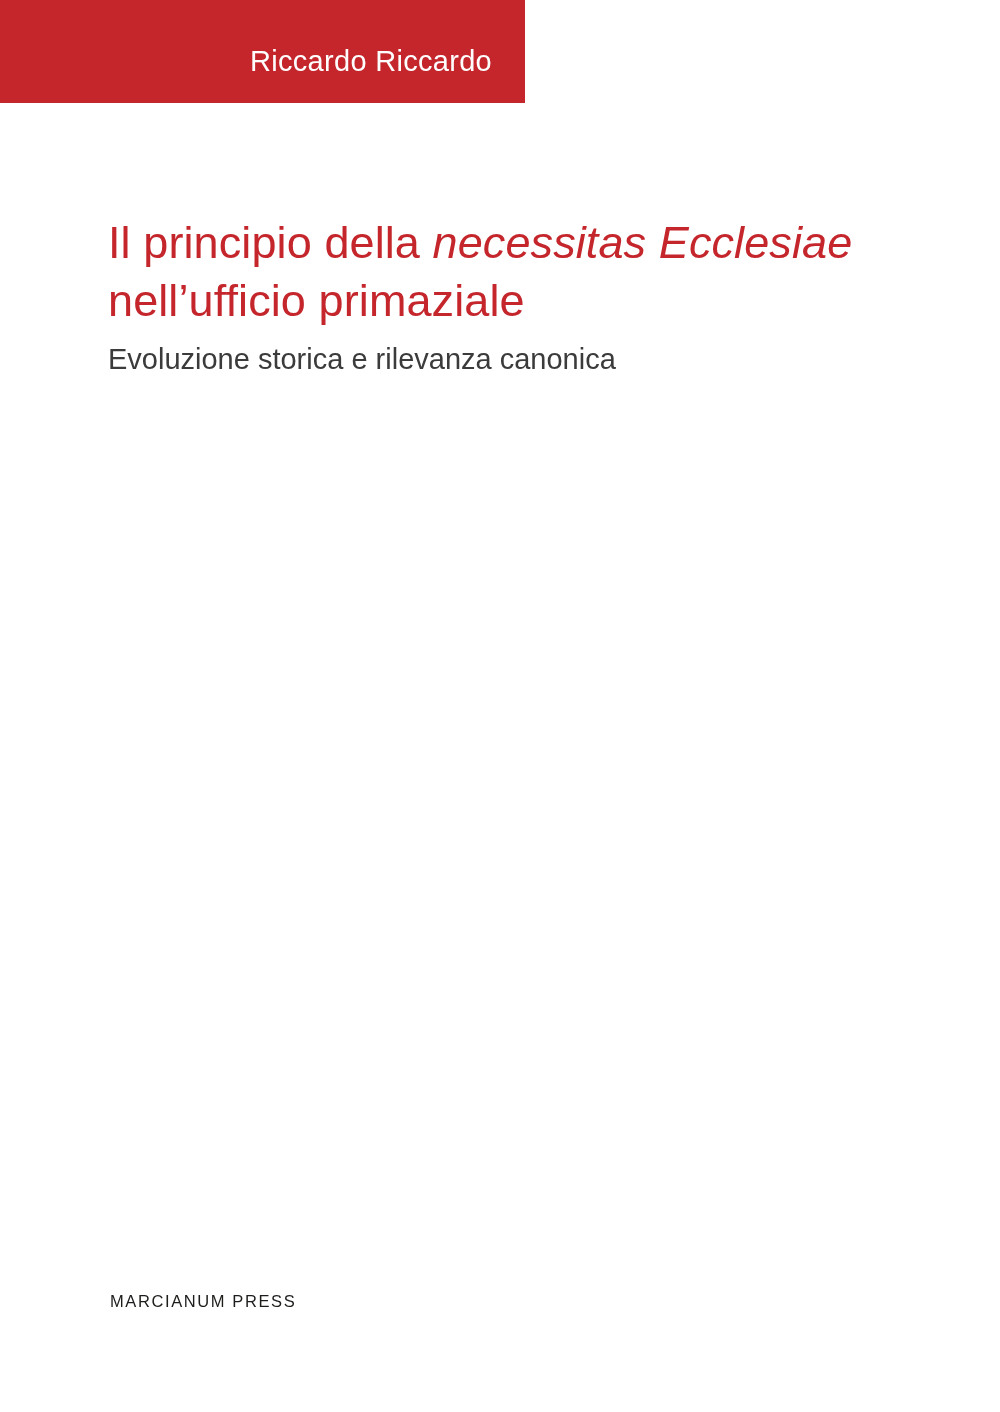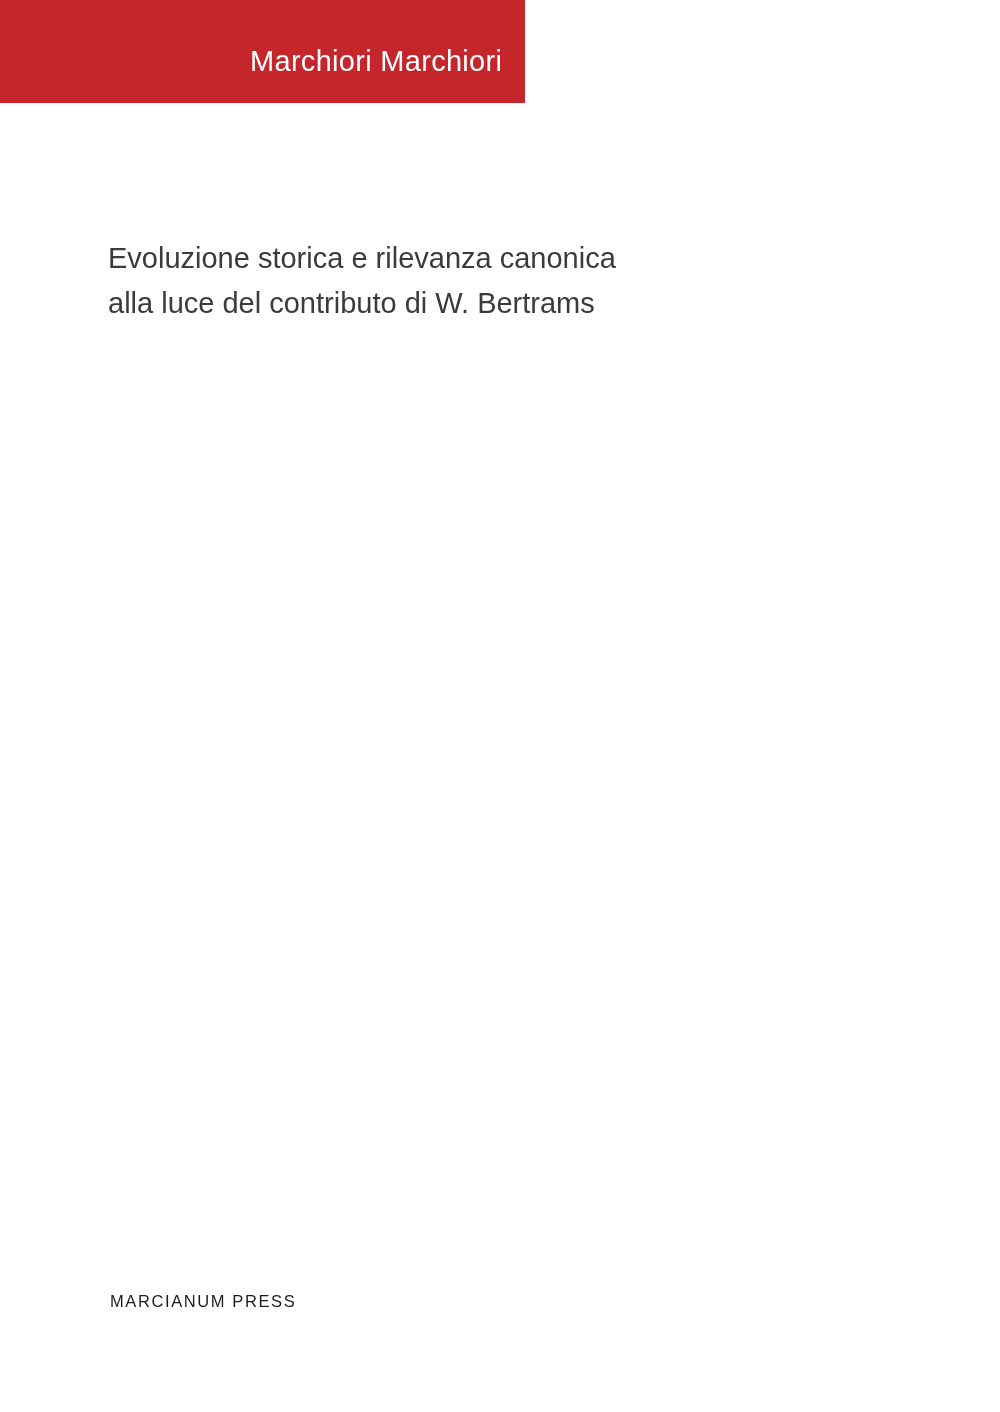--- a/index.html
+++ b/index.html
@@ -48,21 +48,21 @@
     font-size: 45px;
     line-height: 1.28;
     color: #c4262c;
     font-weight: 400;
     letter-spacing: 0.1px;
   }
   .title .ital {
     font-style: italic;
   }
   .subtitle {
-    margin-top: 22px;
+    margin-top: 8px;
     font-size: 29px;
     line-height: 1.55;
     color: #3b3b3b;
     font-weight: 400;
   }
   
   .publisher {
     position: absolute;
     left: 110px;
     top: 1292px;
@@ -72,25 +72,28 @@
     font-weight: 400;
     white-space: nowrap;
   }
 </style>
 </head>
 <body>
 
 <div class="cover">
 
   <div class="author-band">
-    <div class="author-name">Marchiori Marchiori</div>
+    <div class="author-name">Riccardo Riccardo</div>
   </div>
 
   <div class="title-block">
+    <div class="title">
+      <span>Il principio della </span><span class="ital">necessitas Ecclesiae</span><br>
+      <span>nell’ufficio primaziale</span>
+    </div>
     <div class="subtitle">
       <span>Evoluzione storica e rilevanza canonica</span><br>
-      <span>alla luce del contributo di W. Bertrams</span>
     </div>
   </div>
 
   <div class="publisher">MARCIANUM PRESS</div>
 
 </div>
 
 </body></html>

